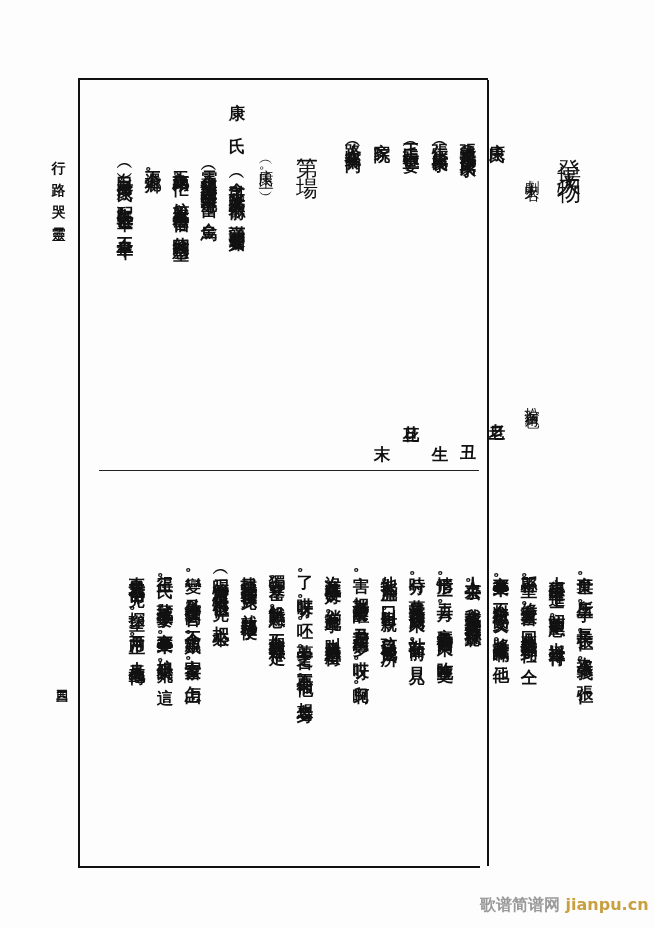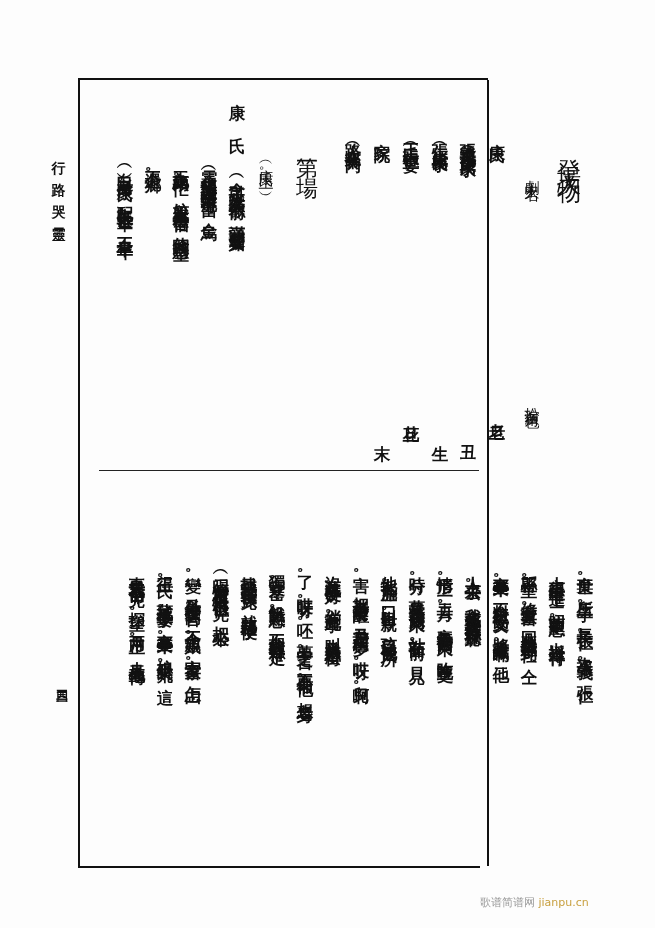--- a/index.html
+++ b/index.html
@@ -13,21 +13,21 @@
   .col { position:absolute; writing-mode: vertical-rl; text-orientation: upright;
          font-size:16.5px; line-height:1; letter-spacing:2.4px; white-space:nowrap; font-weight:bold; }
   .title { font-size:24px; letter-spacing:7px; font-weight:normal; }
   .scene { font-size:22px; letter-spacing:10px; font-weight:normal; }
   .sm { font-size:15px; font-weight:normal; }
   .side { position:absolute; left:50px; writing-mode: vertical-rl; text-orientation: upright;
           font-size:14px; font-weight:bold; letter-spacing:22px; }
   .pageno { position:absolute; left:53px; top:680px; writing-mode: vertical-rl; text-orientation: upright;
             font-size:12px; font-weight:bold; letter-spacing:1px; }
   .watermark { position:absolute; left:480px; top:895px; font-family:"DejaVu Sans", sans-serif;
-               font-size:11px; color:#999; }
+               font-size:16px; color:#999;font-weight:bold; }
   .watermark span { color:#c8a040; }
 </style>
 </head>
 <body>
 
 <div class="frame-top"></div>
 <div class="frame-bot"></div>
 <div class="frame-left"></div>
 <div class="frame-right"></div>
 <div class="divider"></div>

